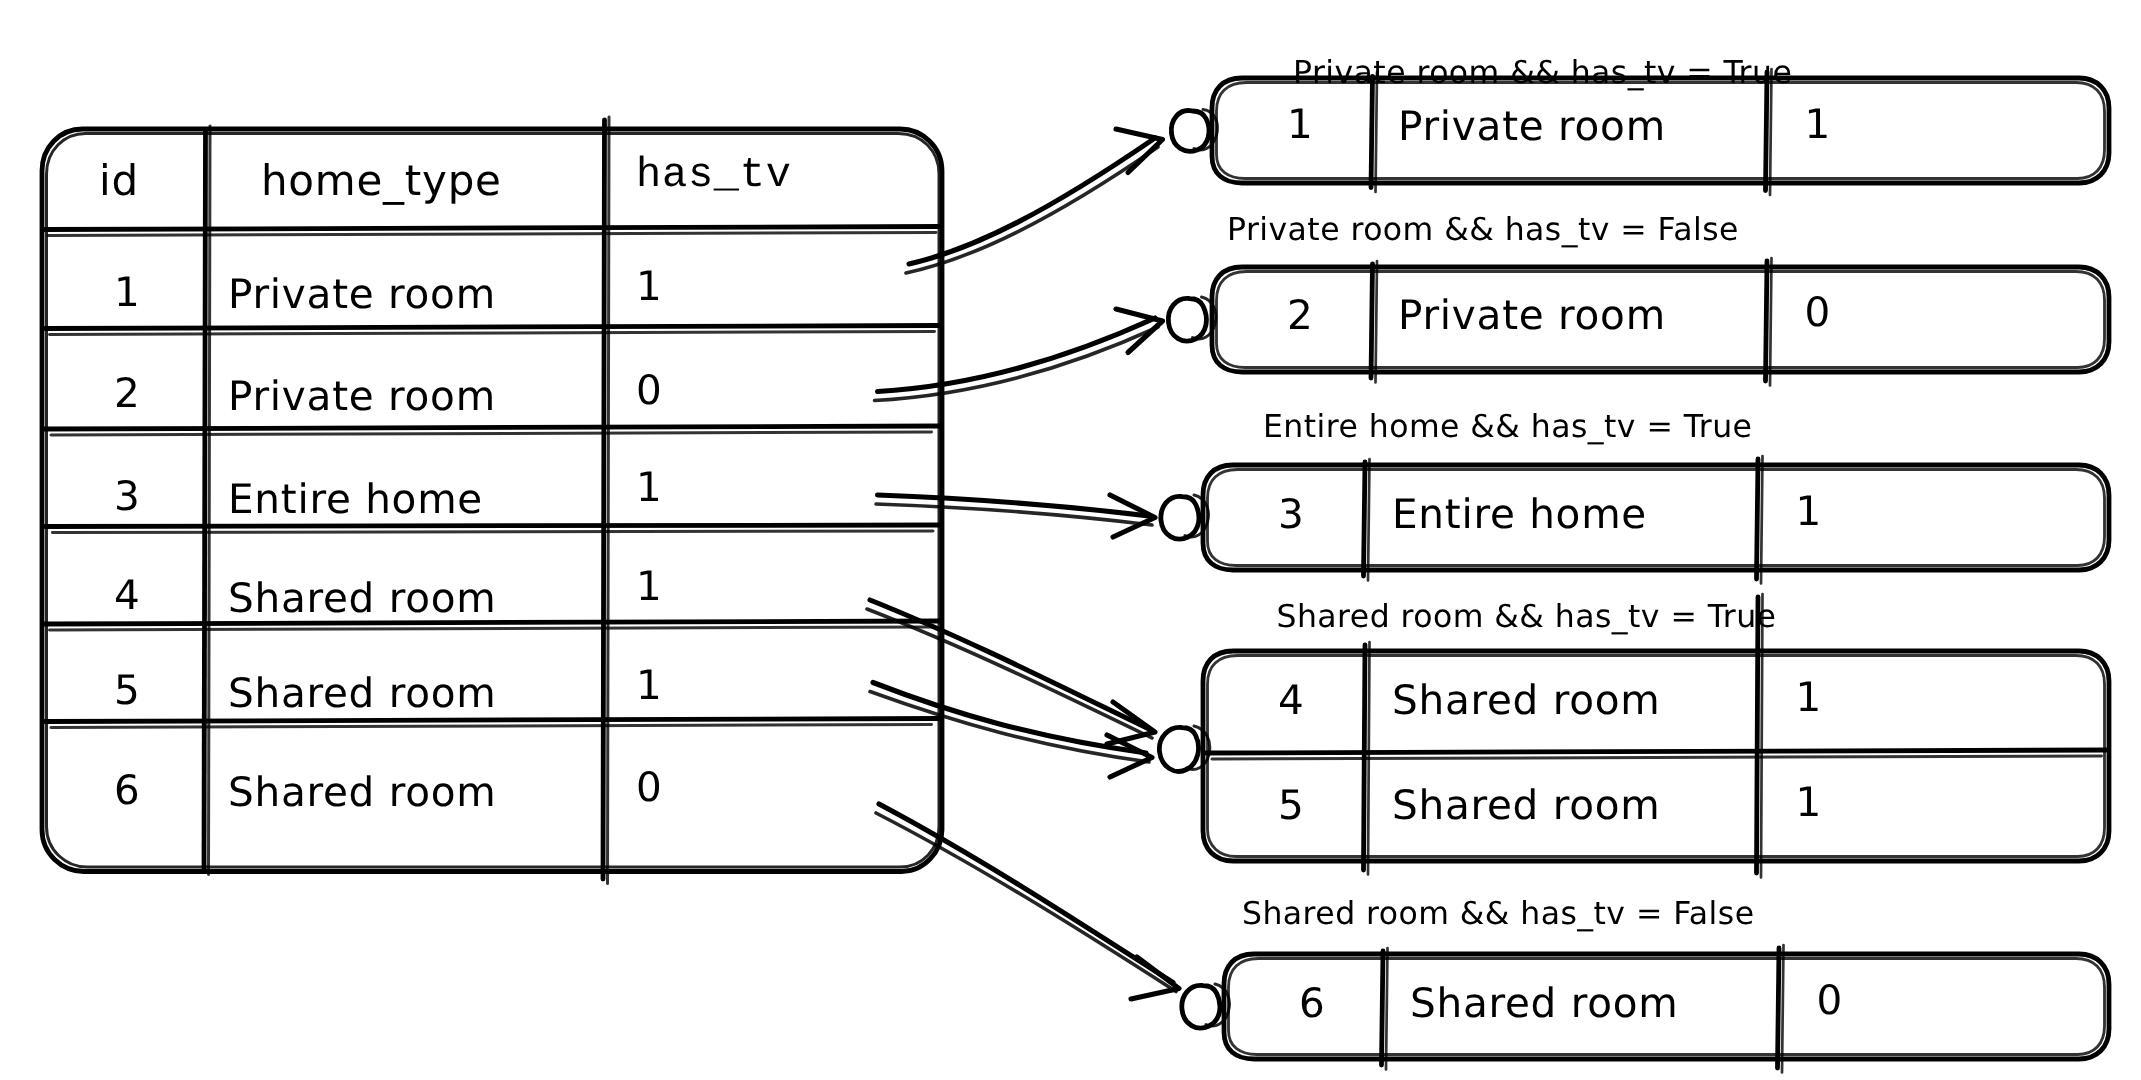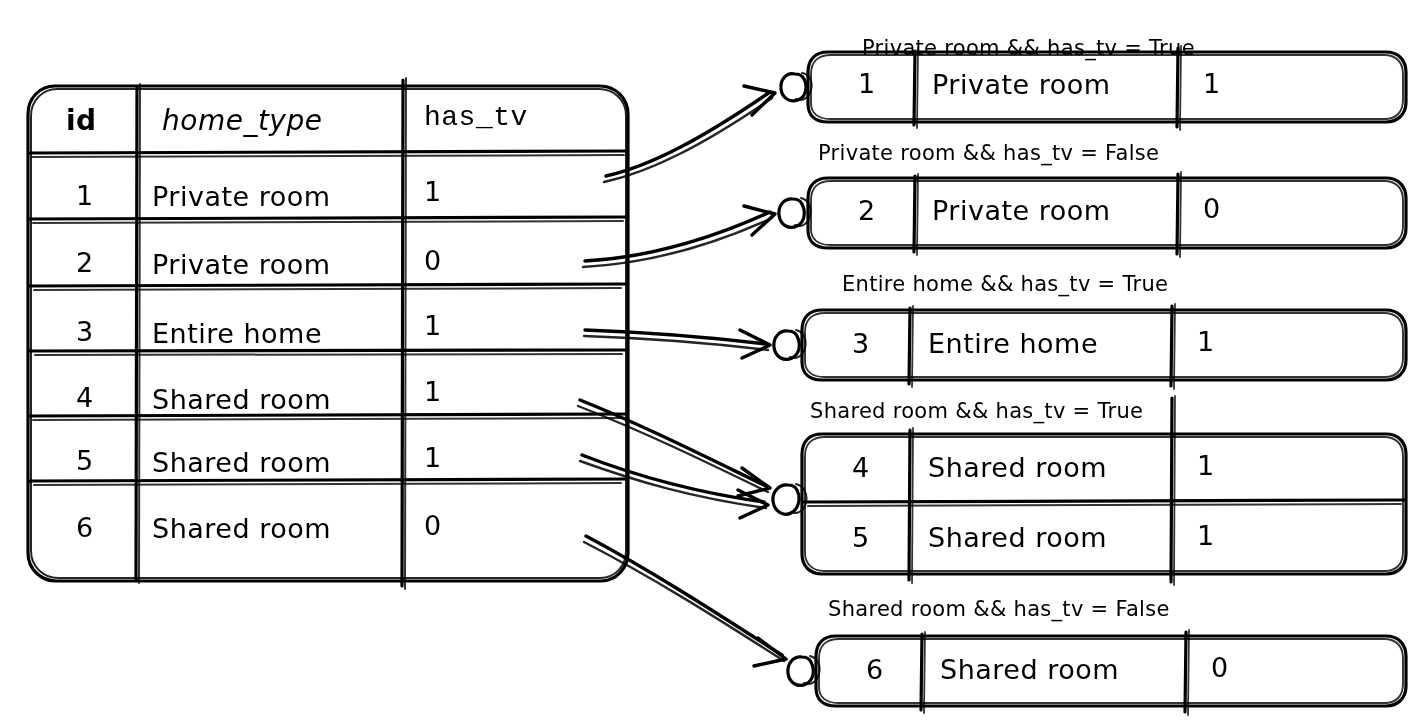--- a/index.html
+++ b/index.html
@@ -158,22 +158,22 @@
 
       <path d="M586,536 C650,570 712,610 782,655"></path>
       <path d="M584,542 C650,576 714,616 784,661" stroke-width="2.4" opacity="0.85"></path>
       <path d="M758,638 L786,659 L754,666"></path>
 
     </g>
   </svg>
 
   <div>
 
-    <div class="txt header-text" style="left:66px; top:104px;font-weight:bold;">id</div>
-    <div class="txt header-text" style="left:162px; top:104px;font-style:italic;">home_type</div>
+    <div class="txt header-text" style="left:66px; top:104px;">id</div>
+    <div class="txt header-text" style="left:174px; top:104px;">home_type</div>
     <div class="txt header-text" style="left:424px; top:102px;font-family:Liberation Mono, monospace;">has_tv</div>
 
     <div class="txt cell-text" style="left:76px; top:180px;">1</div>
     <div class="txt cell-text" style="left:152px; top:181px;">Private room</div>
     <div class="txt cell-text" style="left:424px; top:176px;">1</div>
 
     <div class="txt cell-text" style="left:76px; top:247px;">2</div>
     <div class="txt cell-text" style="left:152px; top:249px;">Private room</div>
     <div class="txt cell-text" style="left:424px; top:245px;">0</div>
 
@@ -209,21 +209,21 @@
   </div>
 
   <div>
     <div class="txt group-label" style="left:842px; top:272px;">Entire home &amp;&amp; has_tv = True</div>
     <div class="txt grp-cell" style="left:852px; top:328px;">3</div>
     <div class="txt grp-cell" style="left:928px; top:328px;">Entire home</div>
     <div class="txt grp-cell" style="left:1197px; top:326px;">1</div>
   </div>
 
   <div>
-    <div class="txt group-label" style="left:810px; top:399px;">Shared room &amp;&amp; has_tv = True</div>
+    <div class="txt group-label" style="left:851px; top:399px;">Shared room &amp;&amp; has_tv = True</div>
 
     <div class="txt grp-cell" style="left:852px; top:452px;">4</div>
     <div class="txt grp-cell" style="left:928px; top:452px;">Shared room</div>
     <div class="txt grp-cell" style="left:1197px; top:450px;">1</div>
 
     <div class="txt grp-cell" style="left:852px; top:522px;">5</div>
     <div class="txt grp-cell" style="left:928px; top:522px;">Shared room</div>
     <div class="txt grp-cell" style="left:1197px; top:520px;">1</div>
   </div>
 

